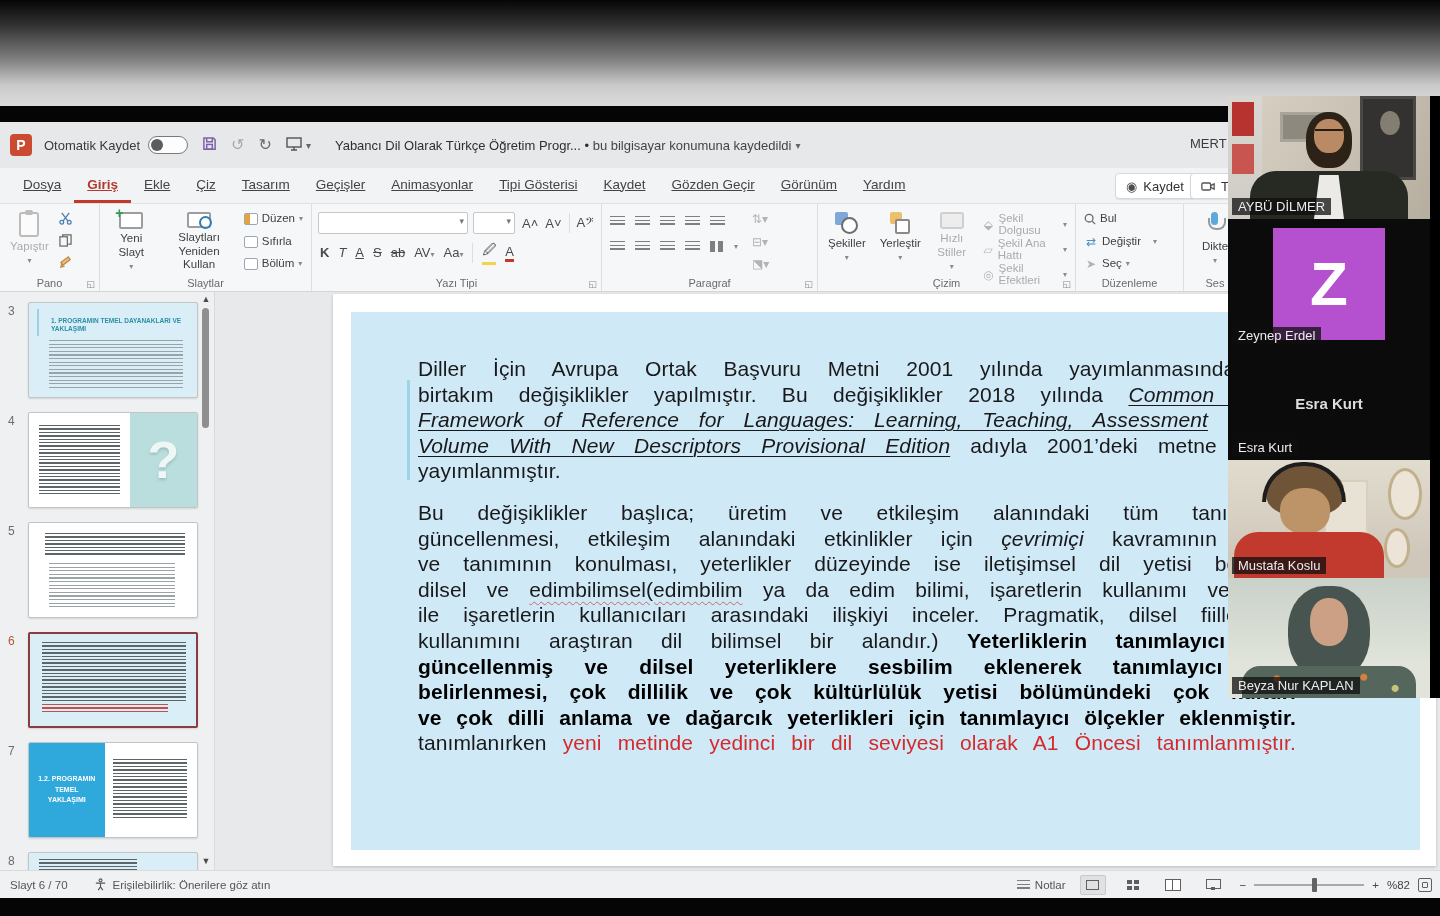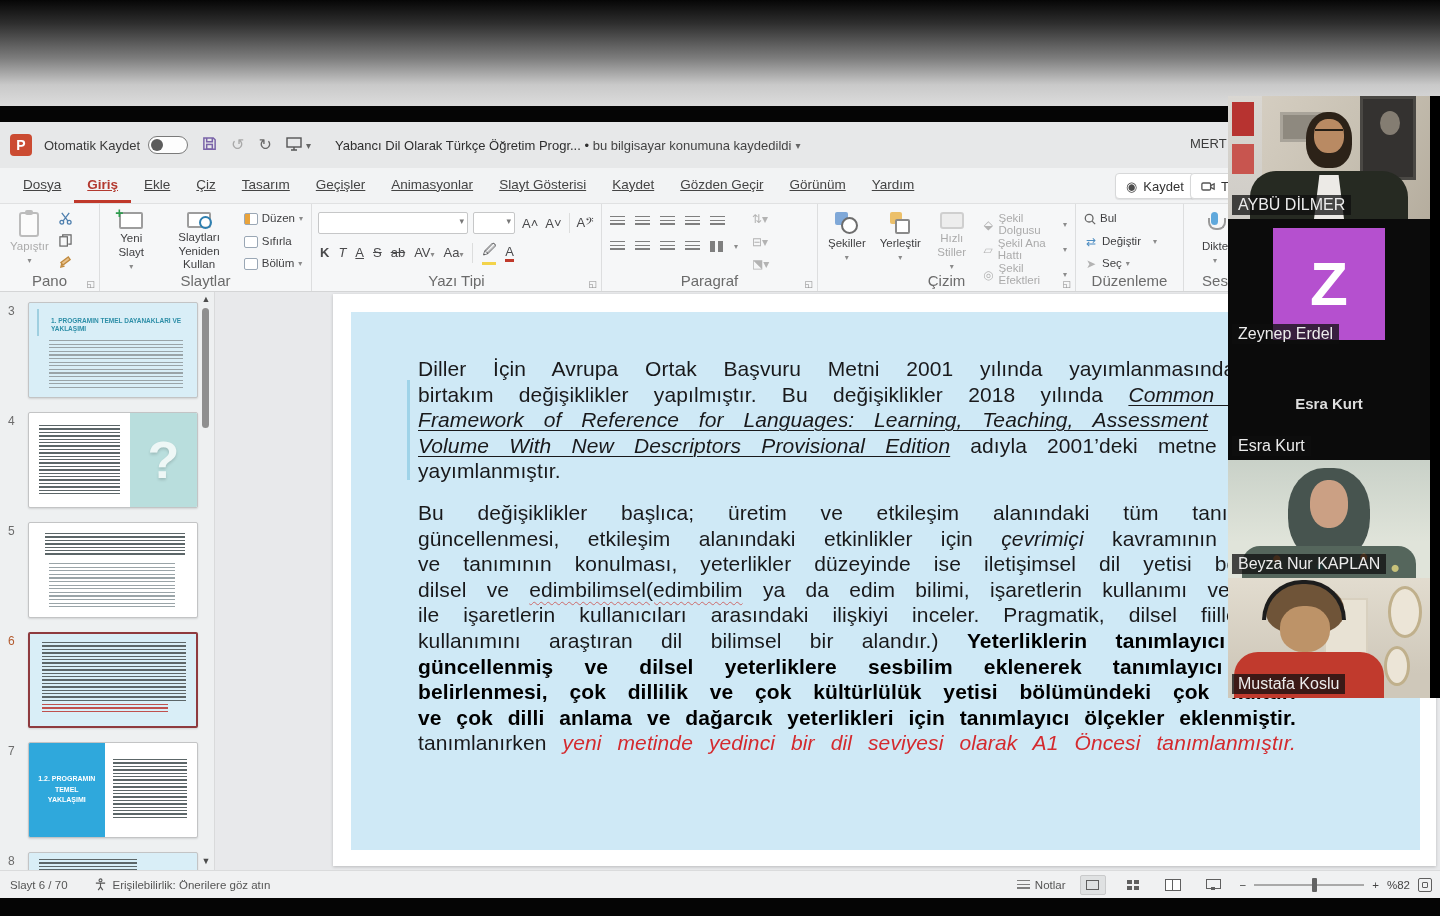--- a/index.html
+++ b/index.html
@@ -34,21 +34,21 @@
   .menubar{position:absolute;left:0;top:168px;width:1440px;height:36px;background:#f2f3f4;border-bottom:1px solid #e0e1e2;}
   .tabs{display:flex;gap:0;height:100%;align-items:stretch;padding-left:10px;}
   .tab{padding:0 13px;display:flex;align-items:center;font-size:13.5px;color:#444;border-bottom:3px solid transparent;cursor:default;text-decoration:underline;}
   .tab.active{color:#b3392f;font-weight:bold;border-bottom-color:#c0392b;}
   .pill{position:absolute;top:5px;height:26px;background:#fff;border:1px solid #d7d8d9;border-radius:4px;
     box-shadow:0 1px 1px rgba(0,0,0,.08);display:flex;align-items:center;padding:0 10px;font-size:13px;color:#333;gap:6px;}
   .pill .dot{font-size:13px;color:#4c4c4c;}
 
   .ribbon{position:absolute;left:0;top:204px;width:1440px;height:88px;background:#f6f7f8;border-bottom:1px solid #d4d5d6;display:flex;}
   .rgroup{position:relative;height:100%;border-right:1px solid #dddedf;padding:6px 6px 18px 6px;display:flex;gap:6px;}
-  .rlabel{position:absolute;left:0;right:0;bottom:2px;text-align:center;font-size:15px;color:#6b6b6b;}
+  .rlabel{position:absolute;left:0;right:0;bottom:2px;text-align:center;font-size:11px;color:#6b6b6b;}
   .launcher{position:absolute;right:4px;bottom:2px;font-size:9px;color:#8a8a8a;}
   .bigbtn{display:flex;flex-direction:column;align-items:center;justify-content:flex-start;gap:3px;
     font-size:11.5px;color:#3f3f41;padding:2px 4px;border-radius:3px;text-align:center;line-height:1.15;}
   .bigbtn.dim{color:#ababab;}
   .minicol{display:flex;flex-direction:column;justify-content:space-between;padding:2px 0;}
   .minibtn{display:flex;align-items:center;gap:4px;font-size:11.5px;color:#3f3f41;line-height:1;padding:1px 2px;}
   .minibtn.dim{color:#ababab;}
   .micon{width:14px;height:12px;border:1.5px solid #9aa7b5;border-radius:2px;background:#fff;position:relative;}
   .micon.orange::before{content:"";position:absolute;left:0;top:0;bottom:0;width:5px;background:#e9a33b;}
   .fontrow{display:flex;flex-direction:column;gap:6px;padding-top:2px;}
@@ -108,21 +108,21 @@
   .slide{position:absolute;left:117px;top:2px;width:1103px;height:572px;background:#fff;box-shadow:0 1px 3px rgba(0,0,0,.2);}
   .slide-box{position:absolute;left:18px;top:18px;right:16px;bottom:16px;background:#cfe9f6;}
   .textblock{position:absolute;left:67px;top:44px;width:878px;font-size:21px;line-height:25.6px;color:#19191b;letter-spacing:.1px;}
   .ln{text-align:justify;text-align-last:justify;white-space:normal;}
   .ln.nolast{text-align-last:left;}
   .para-gap{height:16px;}
   .seg-it{font-style:italic;}
   .seg-engu{font-style:italic;text-decoration:underline;text-decoration-thickness:1px;text-underline-offset:3px;}
   .seg-wav{text-decoration:underline;text-decoration-style:wavy;text-decoration-color:#cc6a6a;text-decoration-thickness:1px;text-underline-offset:4px;}
   .seg-b{font-weight:bold;color:#000;}
-  .seg-red{color:#d42a2e;font-style:italic;}
+  .seg-red{color:#d42a2e;}
   .text-cursor{position:absolute;left:56px;top:68px;width:3px;height:100px;background:#9fd3e8;}
 
   
   .statusbar{position:absolute;left:0;top:870px;width:1440px;height:28px;background:#f0f1f2;border-top:1px solid #dadbdc;
     display:flex;align-items:center;font-size:11.5px;color:#555;}
   .sb-left{display:flex;align-items:center;gap:26px;padding-left:10px;}
   .sb-acc{display:flex;align-items:center;gap:6px;}
   .sb-right{position:absolute;right:8px;display:flex;gap:14px;}
   .notes{display:flex;align-items:center;gap:5px;}
   .viewbtn{width:26px;height:20px;display:flex;align-items:center;justify-content:center;border-radius:2px;}
@@ -145,21 +145,21 @@
   .fit::before{content:"";position:absolute;left:3px;top:3px;right:3px;bottom:3px;border:1.5px solid #5f5f5f;border-radius:1px;}
 
   
   .meet-panel{position:absolute;left:1228px;top:96px;width:212px;height:602px;background:#000;}
   .tile{position:relative;width:202px;overflow:hidden;background:#0b0b0b;}
   .tile:nth-child(1){height:123px;}
   .tile:nth-child(2){height:129px;}
   .tile:nth-child(3){height:112px;}
   .tile:nth-child(4){height:118px;}
   .tile:nth-child(5){height:120px;}
-  .tile .vlabel{position:absolute;left:4px;bottom:4px;background:rgba(15,15,15,.75);color:#ececec;font-size:16px;padding:1px 6px;white-space:nowrap;z-index:5;}
+  .tile .vlabel{position:absolute;left:4px;bottom:4px;background:rgba(15,15,15,.75);color:#ececec;font-size:13px;padding:1px 6px;white-space:nowrap;z-index:5;}
   .tile .center-name{position:absolute;left:0;right:0;top:42%;text-align:center;color:#dedede;font-weight:bold;font-size:15px;}
   .letter-sq{position:absolute;left:50%;top:50%;transform:translate(-50%,-50%);width:112px;height:112px;display:flex;align-items:center;justify-content:center;color:#fff;font-size:62px;font-weight:bold;}
 
   .art{position:absolute;inset:0;}
   .art-office{background:linear-gradient(120deg,#d8d1c5 0%,#c8c1b3 55%,#b5ad9e 100%);}
   .art-office .posters{position:absolute;left:0;top:0;width:34px;height:100%;
     background:linear-gradient(#dad7d2,#cfccc6);}
   .art-office .posters::before{content:"";position:absolute;left:4px;top:6px;width:22px;height:34px;background:#b73330;}
   .art-office .posters::after{content:"";position:absolute;left:4px;top:48px;width:22px;height:30px;background:#c8554f;}
   .art-office .frame1{position:absolute;left:52px;top:16px;width:48px;height:30px;background:#8e897f;border:3px solid #a9a49a;}
@@ -231,21 +231,21 @@
 
   <div class="menubar">
     <div class="tabs" id="menu-tabs">
         <div class="tab">Dosya</div>
         <div class="tab active">Giriş</div>
         <div class="tab">Ekle</div>
         <div class="tab">Çiz</div>
         <div class="tab">Tasarım</div>
         <div class="tab">Geçişler</div>
         <div class="tab">Animasyonlar</div>
-        <div class="tab">Slayt Gösterisi</div>
+        <div class="tab">Tipi Gösterisi</div>
         <div class="tab">Kaydet</div>
         <div class="tab">Gözden Geçir</div>
         <div class="tab">Görünüm</div>
         <div class="tab">Yardım</div>
       </div>
     <div class="pill" style="left:1115px;">
       <span class="dot">◉</span>
       <span>Kaydet</span>
     </div>
     <div class="pill" style="left:1190px;width:60px;">
@@ -587,33 +587,33 @@
       </div>
       <div class="tile">
         <div class="letter-sq" style="background: rgb(181, 80, 207);">Z</div>
         <div class="vlabel">Zeynep Erdel</div>
       </div>
       <div class="tile">
         <div class="center-name">Esra Kurt</div>
         <div class="vlabel">Esra Kurt</div>
       </div>
       <div class="tile">
-        <div class="art art-scarf">
-          <div class="scarf"></div>
-          <div class="scarf-face"></div>
-          <div class="scarf-shoulders"></div>
-        </div>
-        <div class="vlabel">Beyza Nur KAPLAN</div>
-      </div>
-      <div class="tile">
         <div class="art art-home">
           <div class="shelf"></div>
           <div class="mirror m1"></div>
           <div class="mirror m2"></div>
           <div class="h-hair"></div>
           <div class="h-phone"></div>
           <div class="h-face"></div>
           <div class="h-shirt"></div>
         </div>
         <div class="vlabel">Mustafa Koslu</div>
       </div>
+      <div class="tile">
+        <div class="art art-scarf">
+          <div class="scarf"></div>
+          <div class="scarf-face"></div>
+          <div class="scarf-shoulders"></div>
+        </div>
+        <div class="vlabel">Beyza Nur KAPLAN</div>
+      </div>
     </div>
 </div>
 
 </body></html>

